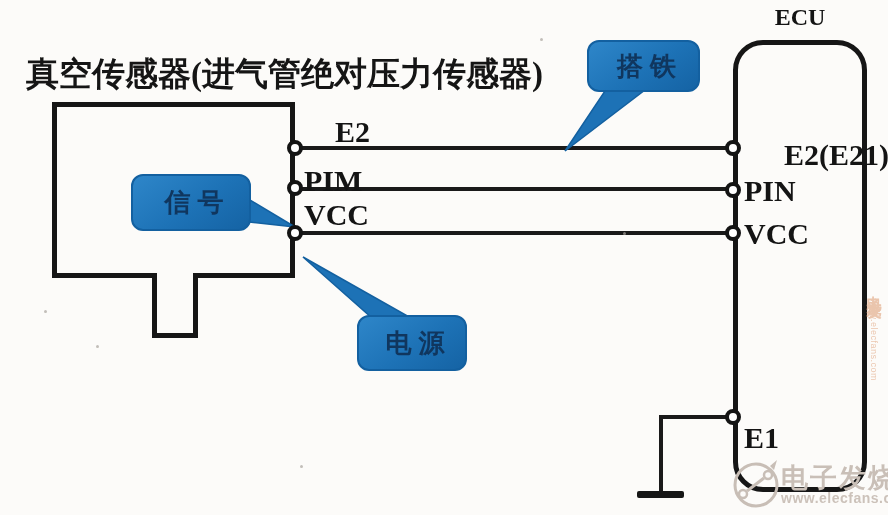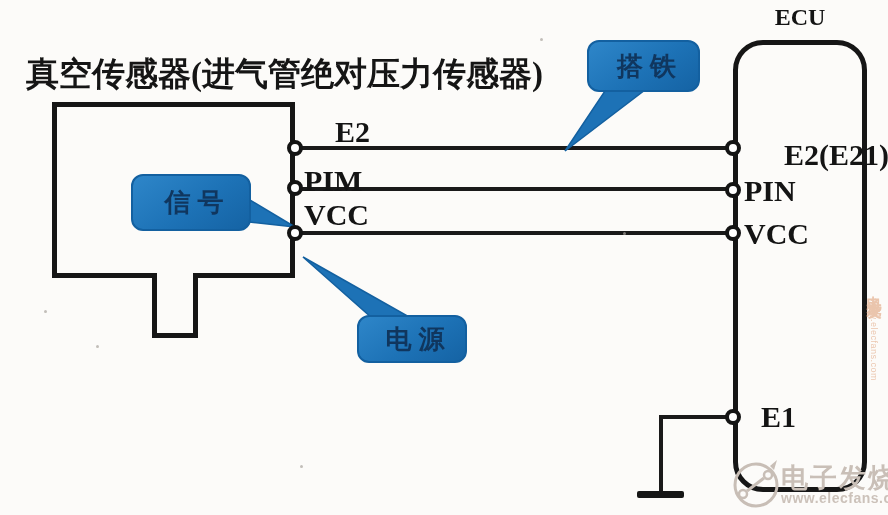--- a/index.html
+++ b/index.html
@@ -114,39 +114,39 @@
 <div class="abs gnd-bar"></div>
 
 <svg class="abs svg-layer" viewBox="0 0 888 515">
   <polygon points="607,88 650,86 565,151" fill="#1d72b6" stroke="#1360a0" stroke-width="1.5"></polygon>
   <polygon points="240,194 240,221 295,227" fill="#1d72b6" stroke="#1360a0" stroke-width="1.5"></polygon>
   <polygon points="303,257 372,318 411,318" fill="#1d72b6" stroke="#1360a0" stroke-width="1.5"></polygon>
 </svg>
 
 <div class="abs callout" style="left:587px;top:40px;width:113px;height:52px;">搭铁</div>
 <div class="abs callout" style="left:131px;top:174px;width:120px;height:57px;">信号</div>
-<div class="abs callout" style="left:357px;top:315px;width:110px;height:48px;">电源</div>
+<div class="abs callout" style="left:357px;top:315px;width:110px;height:56px;">电源</div>
 
 <div class="abs terminal" style="left:287px;top:140px;"></div>
 <div class="abs terminal" style="left:287px;top:180px;"></div>
 <div class="abs terminal" style="left:287px;top:225px;"></div>
 
 <div class="abs pin-label" style="left:304px;top:116px;margin-left:31px;">E2</div>
 <div class="abs pin-label" style="left:304px;top:165px;">PIM</div>
 <div class="abs pin-label" style="left:304px;top:199px;">VCC</div>
 
 <div class="abs terminal" style="left:725px;top:140px;"></div>
 <div class="abs terminal" style="left:725px;top:182px;"></div>
 <div class="abs terminal" style="left:725px;top:225px;"></div>
 <div class="abs terminal" style="left:725px;top:409px;"></div>
 
 <div class="abs pin-label" style="left:744px;top:139px;margin-left:40px;">E2(E21)</div>
 <div class="abs pin-label" style="left:744px;top:175px;">PIN</div>
 <div class="abs pin-label" style="left:744px;top:218px;">VCC</div>
-<div class="abs pin-label" style="left:744px;top:401px;margin-left:17px;">E1</div>
+<div class="abs pin-label" style="left:744px;top:422px;">E1</div>
 
 <svg class="abs" style="left:730px;top:458px;" width="52" height="54" viewBox="0 0 52 54">
   <circle cx="26" cy="27" r="21" fill="none" stroke="#c8beb6" stroke-width="3"></circle>
   <circle cx="13" cy="36" r="4" fill="none" stroke="#c8beb6" stroke-width="2.5"></circle>
   <circle cx="38" cy="17" r="4" fill="none" stroke="#c8beb6" stroke-width="2.5"></circle>
   <line x1="17" y1="33" x2="34" y2="20" stroke="#c8beb6" stroke-width="3"></line>
   <path d="M40 8 L47 2 L44 12 Z" fill="#c8beb6"></path>
 </svg>
 <div class="abs wm-brand">电子发烧友</div>
 <div class="abs wm-url">www.elecfans.com</div>

